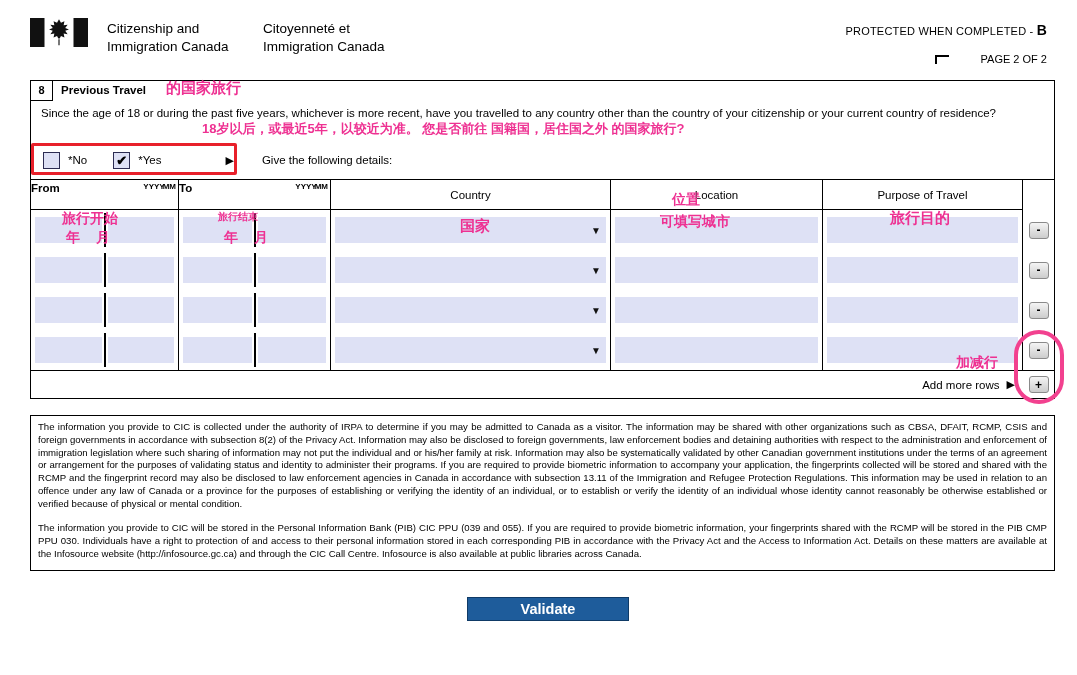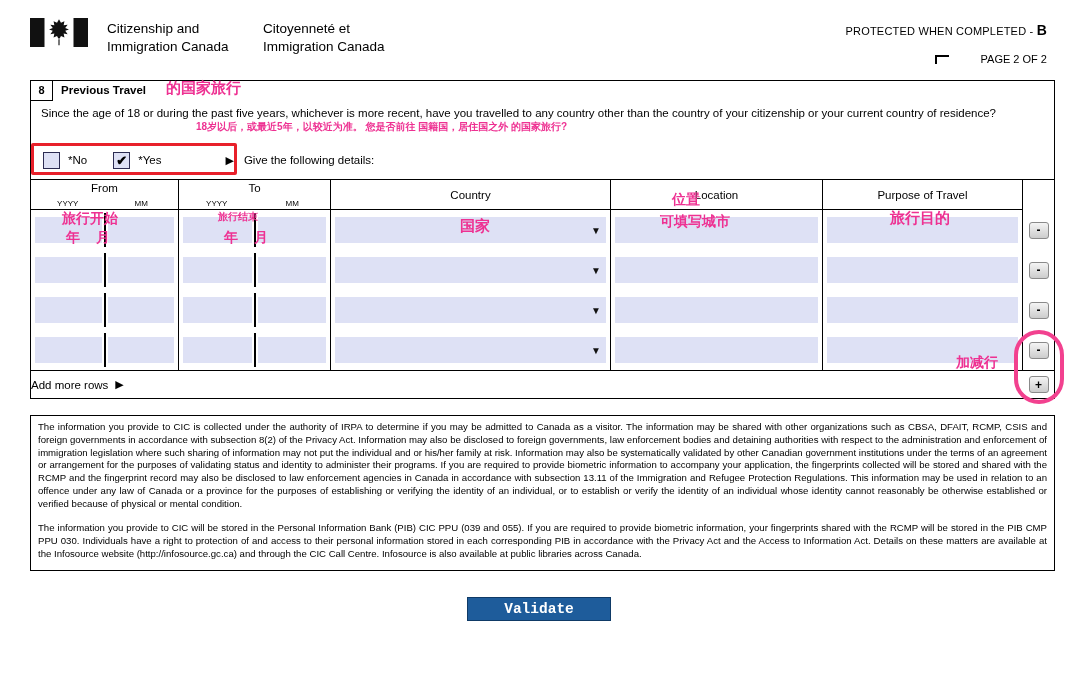--- a/index.html
+++ b/index.html
@@ -23,54 +23,54 @@
   .form-box { position:absolute; left:30px; top:80px; width:1025px; border:1px solid #000; background:#fff; }
   .sec-head { display:flex; height:20px; }
   .sec-num { width:22px; border-right:1px solid #000; border-bottom:1px solid #000; text-align:center; font-weight:bold; font-size:11px; line-height:19px; }
   .sec-title { font-weight:bold; font-size:11.5px; padding:3px 0 0 8px; }
   .question { font-size:11.5px; line-height:1.4; padding:4px 10px 0 10px; height:40px; }
   .yesno { display:flex; align-items:center; height:38px; padding-left:12px; font-size:11.5px; }
   .cb { width:17px; height:17px; background:#dee1f5; border:1px solid #2c2c52; display:inline-flex; align-items:center; justify-content:center; font-size:13px; font-weight:bold; cursor:pointer; }
   .cb-label { margin-left:8px; }
   .cb-yes { margin-left:26px; }
   .tri { margin-left:64px; font-size:11px; }
-  .details-label { margin-left:10px; }
+  .details-label { margin-left:28px; }
 
   
   .grid { display:grid; grid-template-columns:73px 75px 76px 76px 280px 212px 200px 31px; border-top:1px solid #000; font-size:11.5px; }
   .gh { border-bottom:1px solid #000; text-align:center; }
-  .gh-span { grid-column:span 2; border-right:1px solid #000; height:30px; display:flex; flex-direction:column; justify-content:space-between; padding:2px 0 1px 0; }
+  .gh-span { grid-column:span 2; border-right:1px solid #000; height:30px; display:flex; flex-direction:row; justify-content:space-between; padding:2px 0 1px 0;font-weight:bold; }
   .gh-one { border-right:1px solid #000; height:30px; line-height:30px; }
   .gh-btn { height:30px; }
   .sub { display:flex; font-size:8px; }
   .sub span { width:50%; text-align:center; }
   .cell { height:40px; display:flex; align-items:center; padding:0 4px; }
   .b-r { border-right:1px solid #000; }
   .fld { background:#dee1f5; border:none; height:26px; min-width:0; flex:1; font-size:11px; padding:0 3px; font-family:"Liberation Sans", sans-serif; }
   .tick { width:2px; height:34px; background:#000; margin:0 2px; flex:none; }
   .select { flex:1; height:26px; background:#dee1f5; display:flex; align-items:center; justify-content:flex-end; padding-right:5px; cursor:pointer; }
   .caret { font-size:10px; color:#111; }
   .btn-cell { justify-content:center; padding:0; }
   .mini-btn { width:20px; height:17px; background:linear-gradient(#f4f4f4,#cccccc); border:1px solid #8a8a8a; border-radius:3px; font-size:12px; font-weight:bold; line-height:1; cursor:pointer; font-family:"Liberation Sans", sans-serif; }
-  .add-row { grid-column:1 / 8; border-top:1px solid #000; height:28px; display:flex; align-items:center; justify-content:flex-start; padding-right:8px; }
+  .add-row { grid-column:1 / 8; border-top:1px solid #000; height:28px; display:flex; align-items:center; justify-content:flex-end; padding-right:8px; }
   .add-row .tri { margin-left:7px; }
   .add-btn-cell { grid-column:8; border-top:1px solid #000; height:28px; display:flex; align-items:center; justify-content:center; }
 
   
   .privacy { position:absolute; left:30px; top:415px; width:1025px; height:156px; border:1px solid #000; padding:5px 7px; font-size:9.6px; line-height:1.33; text-align:justify; }
   .privacy p + p { margin-top:12px; }
 
   
-  .validate { position:absolute; left:467px; top:597px; width:144px; height:24px; background:#1e5c9b; color:#fff; border:1px solid #0f3a66; font-weight:bold; font-size:14.5px; font-family:Liberation Mono, monospace; cursor:pointer; }
+  .validate { position:absolute; left:467px; top:597px; width:162px; height:24px; background:#1e5c9b; color:#fff; border:1px solid #0f3a66; font-weight:bold; font-size:14.5px; font-family:Liberation Sans, sans-serif; cursor:pointer; }
 
   
   .ann { position:absolute; color:#ee3192; font-weight:bold; pointer-events:none; white-space:nowrap; }
   .ann-box { position:absolute; pointer-events:none; }
   .a-title { left:166px; top:79px; font-size:15px; }
-  .a-question { left:196px; top:120px; font-size:10px; }
+  .a-question { left:202px; top:120px; font-size:13px; }
   .a-redbox { left:31px; top:143px; width:206px; height:32px; border:3px solid #e8202a; border-radius:2px; }
   .a-from1 { left:62px; top:210px; font-size:14px; }
   .a-from2 { left:66px; top:229px; font-size:14px; word-spacing:12px; }
   .a-to1 { left:218px; top:210px; font-size:10px; }
   .a-to2 { left:224px; top:229px; font-size:14px; word-spacing:12px; }
   .a-country { left:460px; top:217px; font-size:15px; }
   .a-loc1 { left:672px; top:191px; font-size:14px; }
   .a-loc2 { left:660px; top:213px; font-size:14px; }
   .a-purpose { left:890px; top:209px; font-size:15px; }
   .a-addrows { left:956px; top:354px; font-size:14px; }

